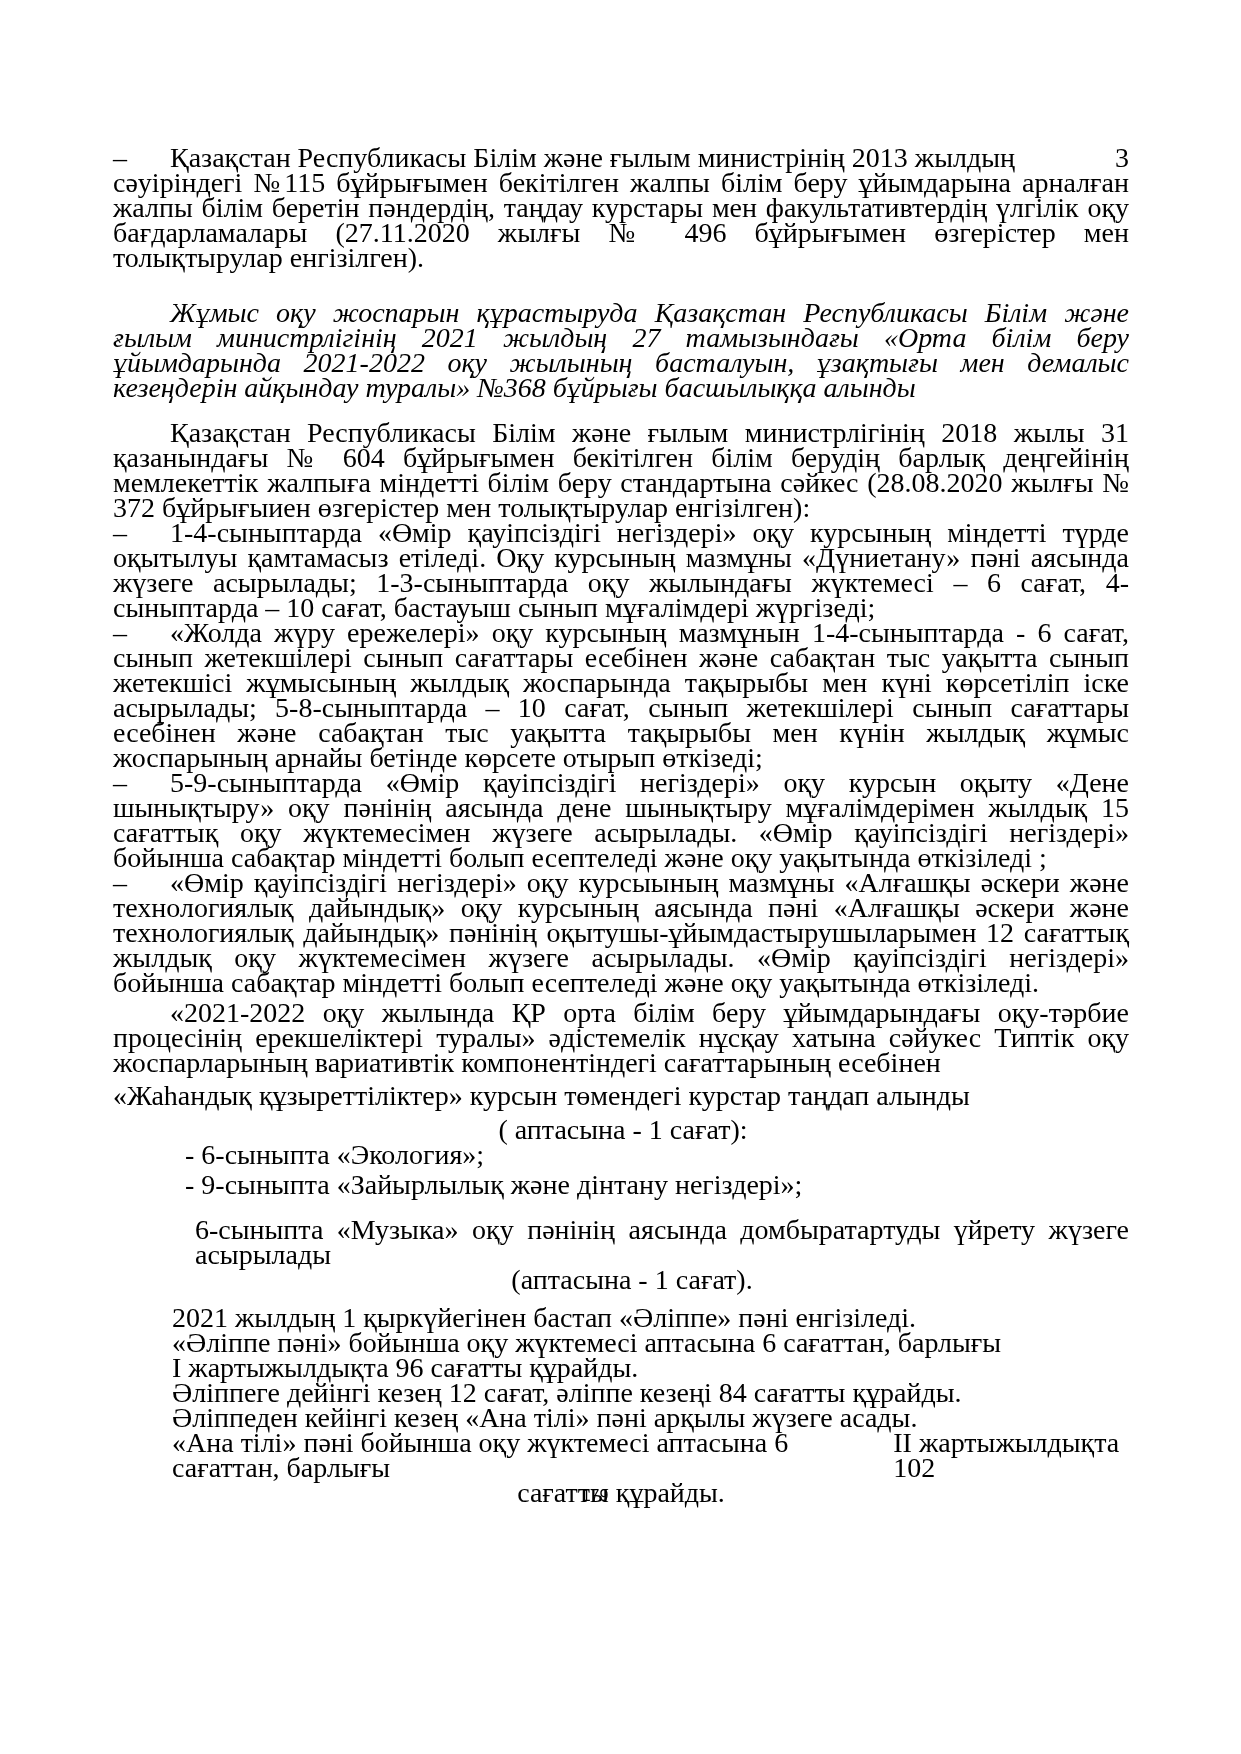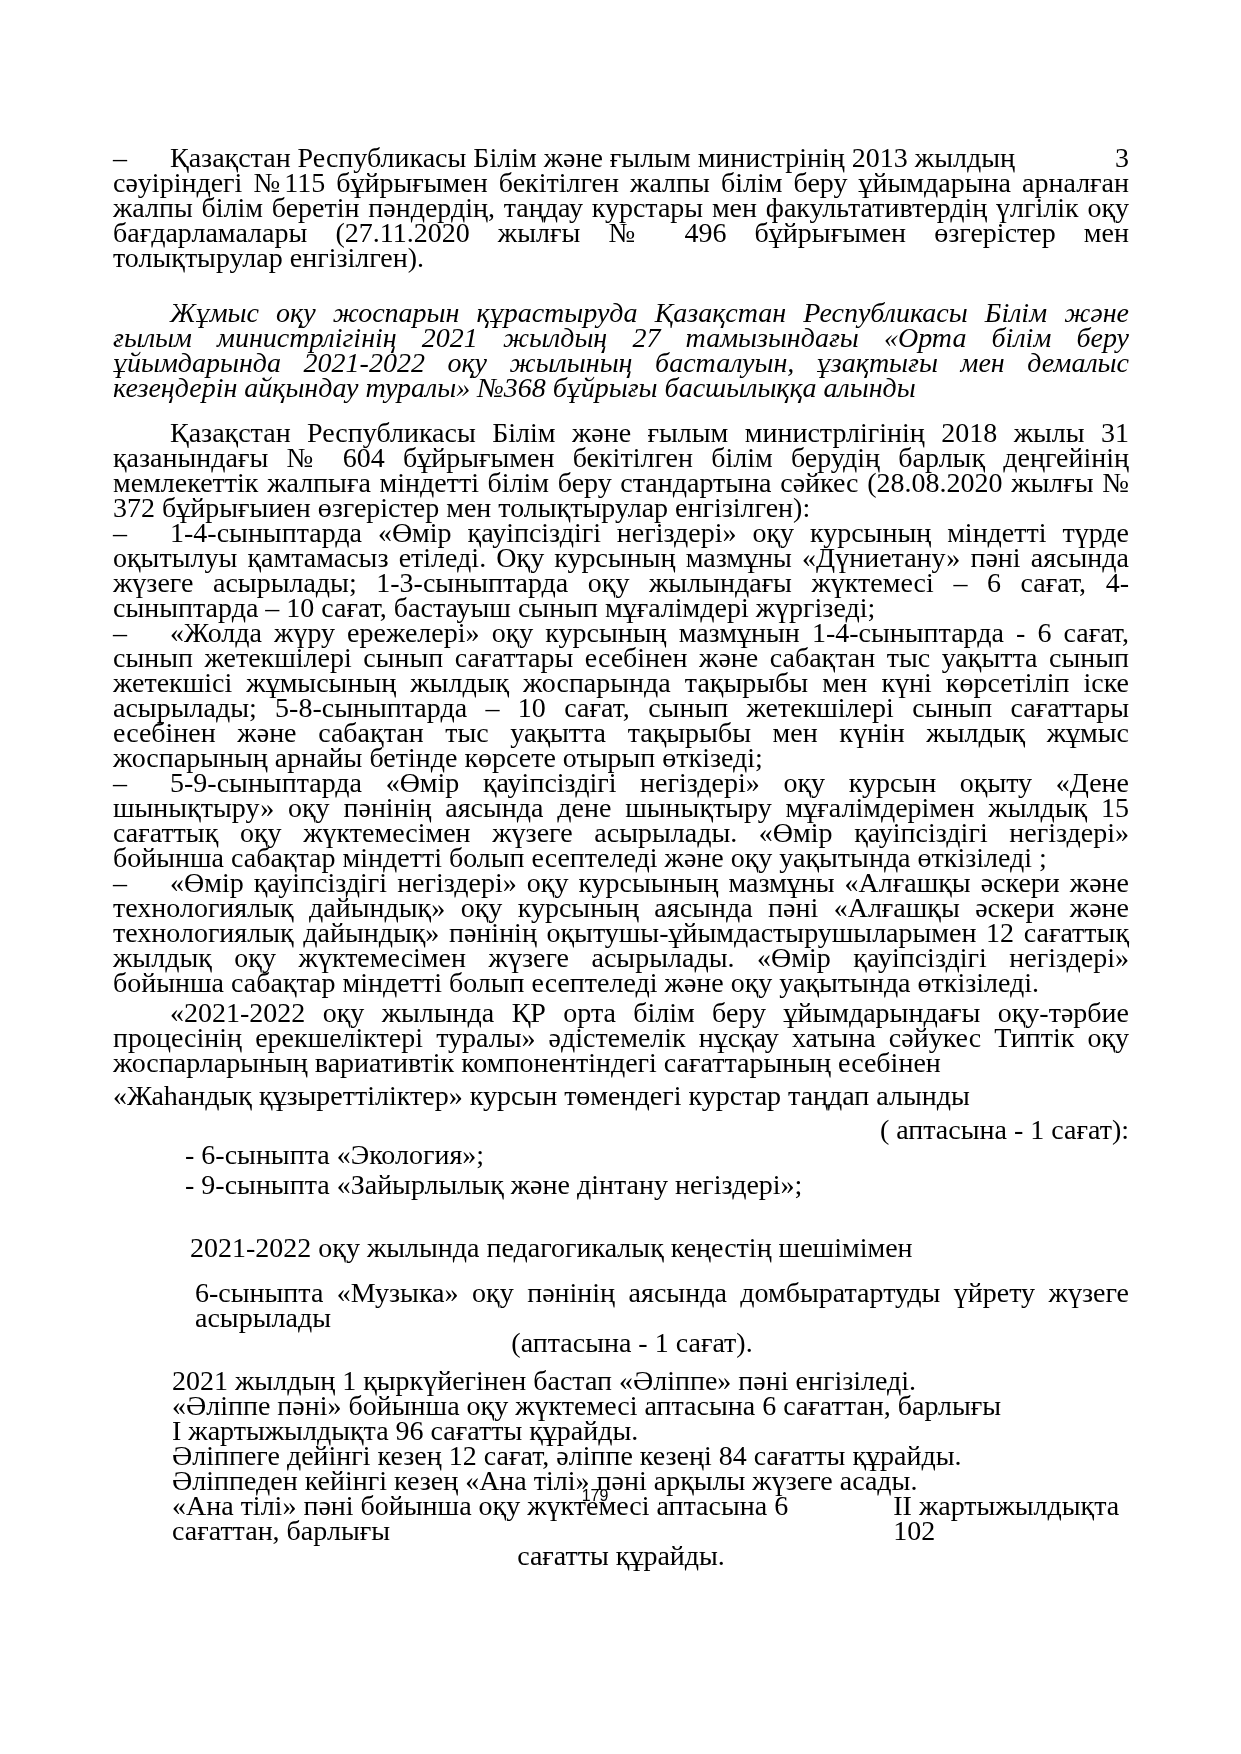--- a/index.html
+++ b/index.html
@@ -24,21 +24,21 @@
   .para { text-align: justify; }
   .flexline { display: flex; justify-content: space-between; }
   .fl-left { text-align: left; }
   .dash { display: inline-block; width: 57px; }
   .indent { text-indent: 57px; }
   .italic { font-style: italic; }
   .mt-p2 { margin-top: 30px; }
   .mt-p3 { margin-top: 20px; }
   .mt-p8 { margin-top: 5px; }
   .line-zhahandyk { margin-top: 8px; text-align: left; }
-  .line-aptasyna { margin-top: 9px; text-align: right; margin-left: 4px; }
+  .line-aptasyna { margin-top: 9px; text-align: center; margin-left: 4px; }
   .choice-list { text-align: left; margin-left: 72px; }
   .choice-list .li { margin-bottom: 5px; }
   .line-pedsovet { margin-top: 38px; text-align: left; margin-left: 77px; }
   .para-muzyka { margin-top: 20px; }
   .para-muzyka .l1 {
     padding-left: 82px;
     text-align: justify;
     text-align-last: justify;
   }
   .para-muzyka .l2 { text-align: center; margin-left: 22px; }
@@ -91,21 +91,20 @@
 
   <div class="line-zhahandyk">«Жаһандық құзыреттіліктер» курсын төмендегі курстар таңдап алынды</div>
 
   <div class="line-aptasyna">( аптасына - 1 сағат):</div>
 
   <div class="choice-list">
     <div class="li">- 6-сыныпта «Экология»;</div>
     <div class="li">- 9-сыныпта «Зайырлылық және дінтану негіздері»;</div>
   </div>
 
-  <div class="line-pedsovet">2021-2022 оқу жылында педагогикалық кеңестің шешімімен</div>
 
   <div class="para-muzyka">
     <div class="l1">6-сыныпта  «Музыка»  оқу пәнінің аясында   домбыратартуды үйрету жүзеге асырылады</div>
     <div class="l2">(аптасына - 1 сағат).</div>
   </div>
 
   <div class="alippe-block">
     <div class="al">2021 жылдың 1 қыркүйегінен бастап  «Әліппе» пәні енгізіледі.</div>
     <div class="al">«Әліппе пәні» бойынша оқу жүктемесі аптасына 6 сағаттан, барлығы</div>
     <div class="al">I жартыжылдықта 96 сағатты құрайды.</div>

